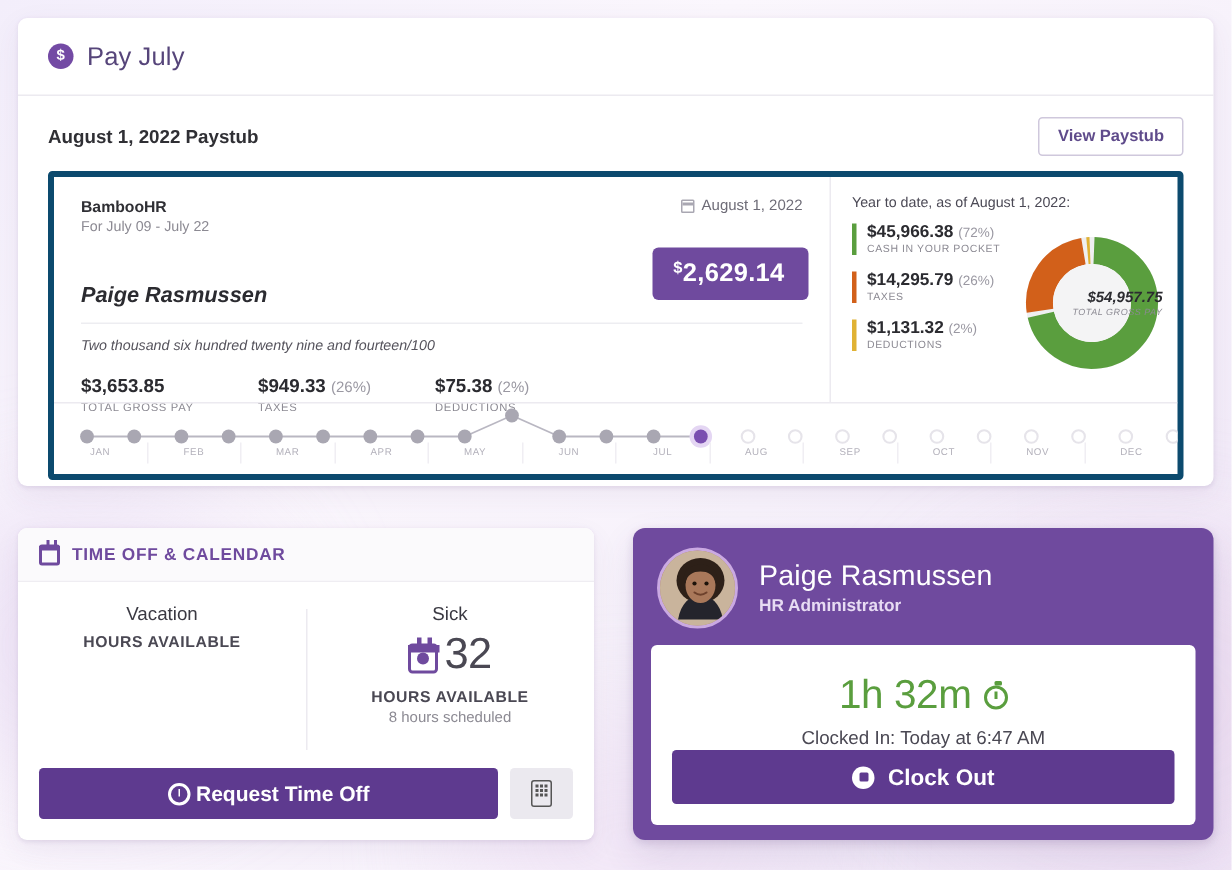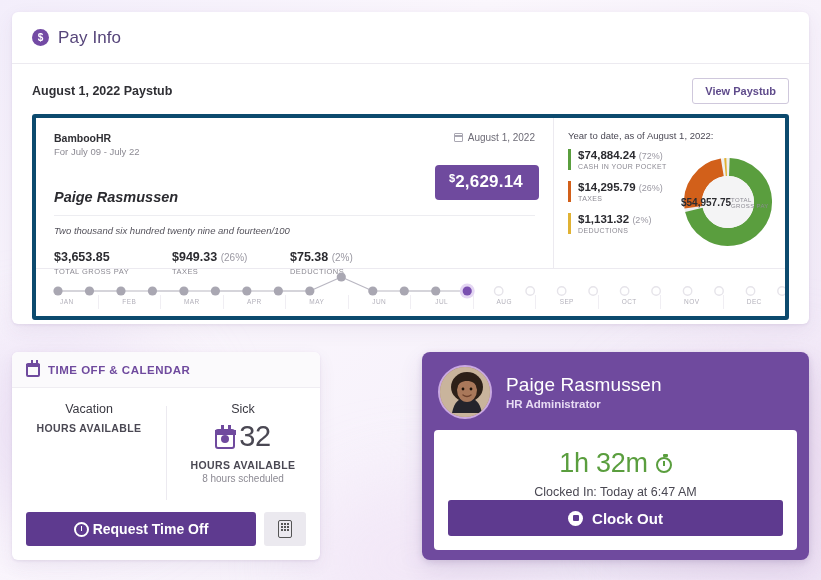--- a/index.html
+++ b/index.html
@@ -107,42 +107,42 @@
   }
   .ytd-item.taxes { border-left-color: #d2601a; }
   .ytd-item.ded { border-left-color: #e0b234; }
   .ytd-val { font-size: 11.5px; font-weight: bold; color: #2b2b30; }
   .ytd-val .pct { font-size: 9px; color: #9a98a2; font-weight: normal; }
   .ytd-lbl { font-size: 7px; color: #8c8a93; letter-spacing: .4px; margin-top: 2px; }
 
   .donut { width: 94px; flex: 0 0 94px; position: relative; margin-top: 6px; }
   .donut svg { display: block; }
   .donut-center {
-    position: absolute; inset: 0; display: flex; flex-direction: row;
-    align-items: center; justify-content: center; pointer-events: none;
+    position: absolute; inset: 0; display: flex; flex-direction: column;
+    align-items: flex-end; justify-content: center; pointer-events: none; font-style: italic;
   }
   .donut-val { font-size: 10px; font-weight: bold; color: #2b2b30; }
   .donut-lbl { font-size: 6px; color: #8c8a93; letter-spacing: .35px; margin-top: 2px; }
 
   
   .timeline {
     height: 48px; flex: 0 0 48px; border-top: 1px solid #eceaf0;
     position: relative; padding: 0 6px;
   }
   .timeline svg { position: absolute; left: 0; top: 0; }
   .month-labels { position: absolute; left: 0; right: 0; top: 26px; display: flex; }
   .month {
     flex: 1 1 0; text-align: center; font-size: 6.5px; color: #b3b1bb;
     letter-spacing: .4px; border-left: 1px solid #f0eef3; line-height: 14px;
   }
   .month:first-child { border-left: none; }
 
   
   .timeoff-card {
-    position: absolute; left: 12px; top: 352px; width: 308px; height: 208px;
+    position: absolute; left: 12px; top: 352px; width: 384px; height: 208px;
     background: #fff; border-radius: 6px;
     box-shadow: 0 1px 3px rgba(80,50,120,.10), 0 6px 18px rgba(80,50,120,.07);
   }
   .timeoff-head {
     height: 36px; display: flex; align-items: center; padding: 0 14px;
     border-bottom: 1px solid #efedf2; background: #fbfafc;
     border-radius: 6px 6px 0 0;
   }
   .cal-icon {
     width: 14px; height: 14px; border: 2px solid #6f4a9e; border-radius: 2px;
@@ -286,21 +286,21 @@
 <body>
 
 <div class="bg-blob blob-a"></div>
 <div class="bg-blob blob-b"></div>
 <div class="bg-blob blob-c"></div>
 
 <section class="pay-card">
 
   <div class="pay-header">
     <span class="badge-circle">$</span>
-    <span class="pay-title">Pay Info</span>
+    <span class="pay-title">Pay July</span>
   </div>
 
   <div class="pay-sub">
     <span class="paystub-label">August 1, 2022 Paystub</span>
     <button class="view-paystub-btn">View Paystub</button>
   </div>
 
   <div class="stub">
     <div class="stub-top">
 
@@ -336,21 +336,21 @@
           </div>
         </div>
       </div>
 
       <div class="stub-right">
         <div class="ytd-title">Year to date, as of August 1, 2022:</div>
         <div class="ytd-body">
           <div class="ytd-list">
 
             <div class="ytd-item">
-              <div class="ytd-val"><span>$74,884.24</span> <span class="pct">(72%)</span></div>
+              <div class="ytd-val"><span>$45,966.38</span> <span class="pct">(72%)</span></div>
               <div class="ytd-lbl">CASH IN YOUR POCKET</div>
             </div>
 
             <div class="ytd-item taxes">
               <div class="ytd-val"><span>$14,295.79</span> <span class="pct">(26%)</span></div>
               <div class="ytd-lbl">TAXES</div>
             </div>
 
             <div class="ytd-item ded">
               <div class="ytd-val"><span>$1,131.32</span> <span class="pct">(2%)</span></div>

